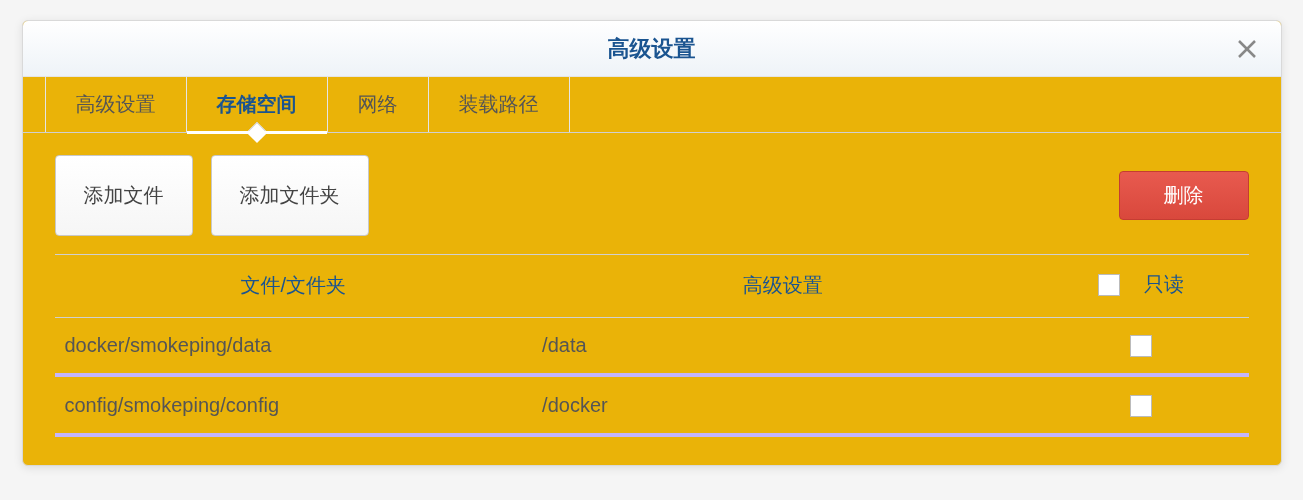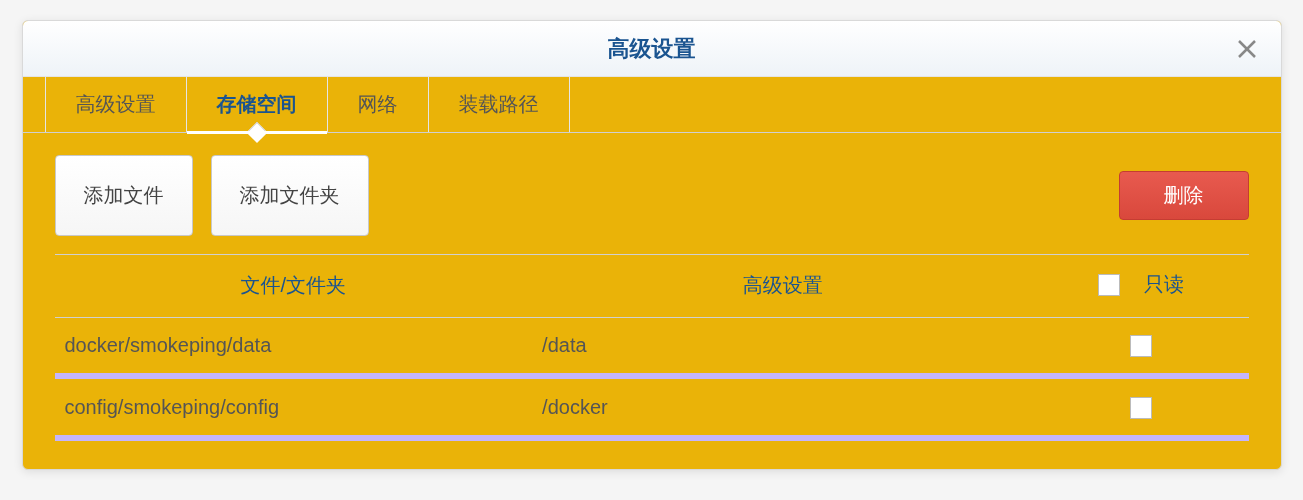--- a/index.html
+++ b/index.html
@@ -114,21 +114,21 @@
       padding: 10px 44px;
     }
     .table {
       width: calc(100% - 64px);
       margin: 0 32px;
       border-collapse: collapse;
     }
     .table th, .table td {
       text-align: left;
       padding: 16px 10px;
-      border-bottom: 6px solid #c4b5fd;
+      border-bottom: 4px solid #c4b5fd;
       font-size: 20px;
       font-weight: normal;
     }
     .table th {
       border-top: 1px solid #d0d0d0;
       border-bottom: 1px solid #d0d0d0;
       color: #1a5490;
       text-align: center;
     }
     .table td { color: #555; }

